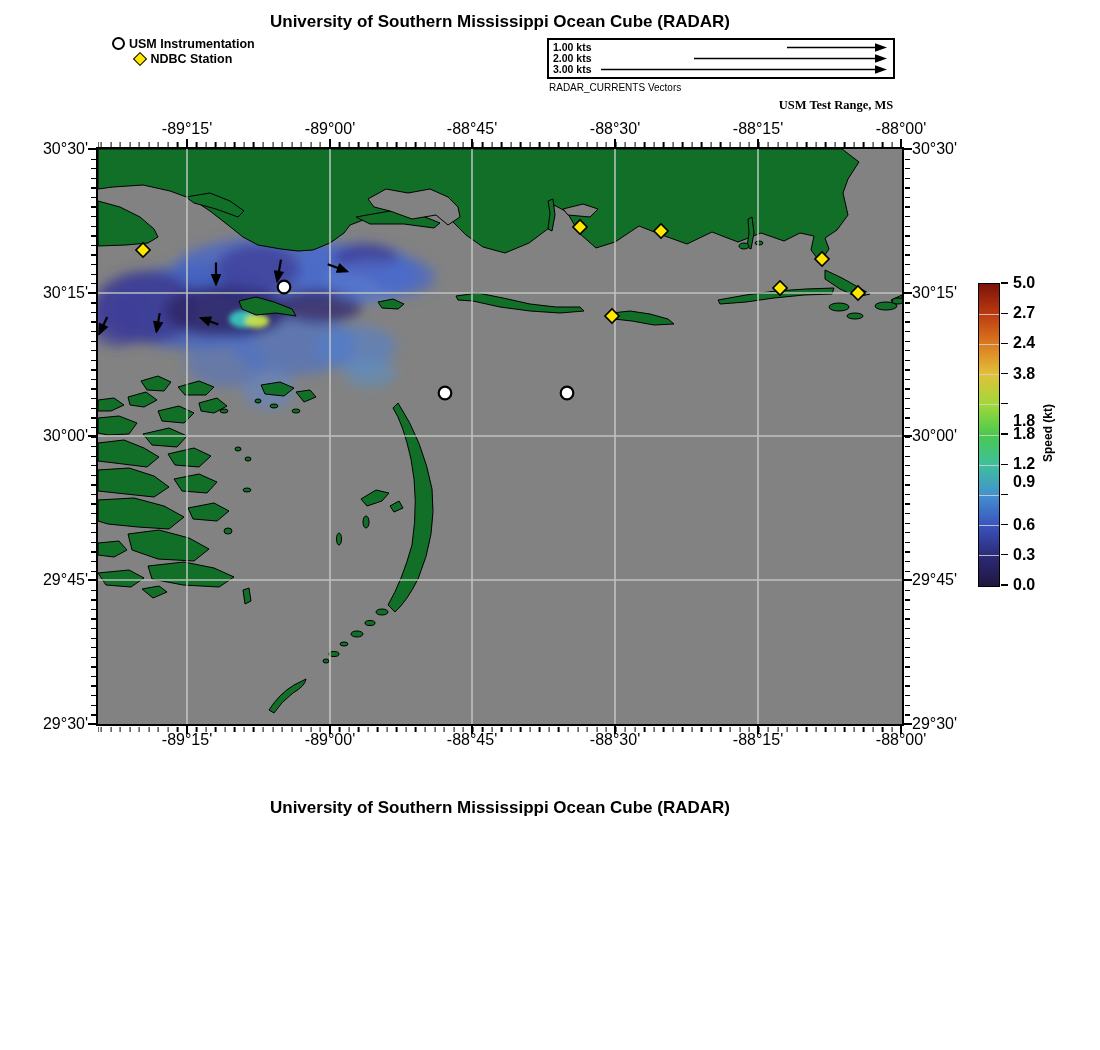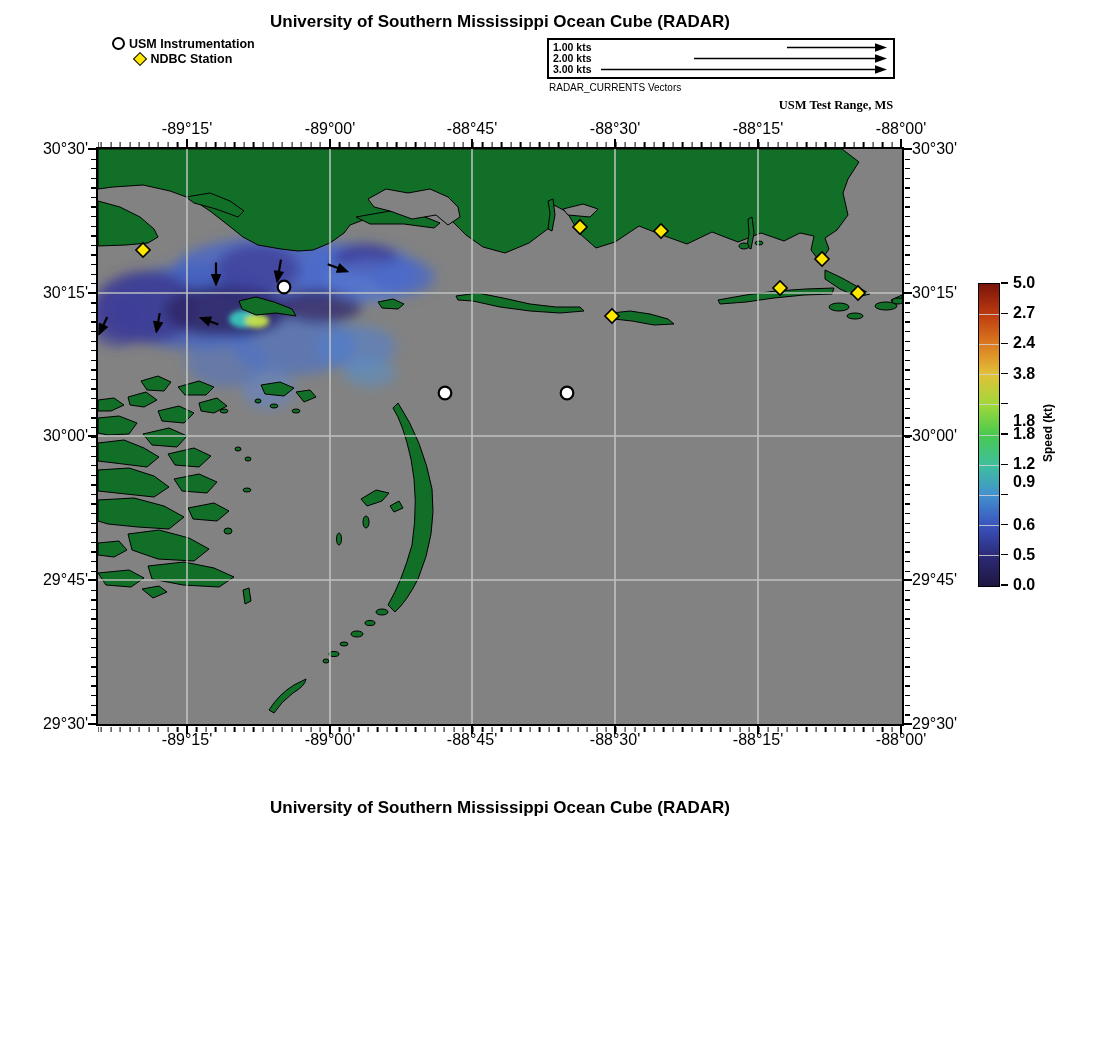--- a/index.html
+++ b/index.html
@@ -291,16 +291,16 @@
     <div class="abs axlbl" style="left: 1013px; top: 415px; width: 34px; line-height: 12px; font-weight: bold;">1.8</div>
     <div class="abs" style="left: 1001px; top: 433.3px; width: 7px; height: 1.4px; background: rgb(0, 0, 0);"></div>
     <div class="abs axlbl" style="left: 1013px; top: 428px; width: 34px; line-height: 12px; font-weight: bold;">1.8</div>
     <div class="abs" style="left: 1001px; top: 463.5px; width: 7px; height: 1.4px; background: rgb(0, 0, 0);"></div>
     <div class="abs axlbl" style="left: 1013px; top: 458.2px; width: 34px; line-height: 12px; font-weight: bold;">1.2</div>
     <div class="abs" style="left: 1001px; top: 493.7px; width: 7px; height: 1.4px; background: rgb(0, 0, 0);"></div>
     <div class="abs axlbl" style="left: 1013px; top: 476px; width: 34px; line-height: 12px; font-weight: bold;">0.9</div>
     <div class="abs" style="left: 1001px; top: 523.9px; width: 7px; height: 1.4px; background: rgb(0, 0, 0);"></div>
     <div class="abs axlbl" style="left: 1013px; top: 518.6px; width: 34px; line-height: 12px; font-weight: bold;">0.6</div>
     <div class="abs" style="left: 1001px; top: 554.1px; width: 7px; height: 1.4px; background: rgb(0, 0, 0);"></div>
-    <div class="abs axlbl" style="left: 1013px; top: 548.8px; width: 34px; line-height: 12px; font-weight: bold;">0.5</div>
+    <div class="abs axlbl" style="left: 1013px; top: 548.8px; width: 34px; line-height: 12px; font-weight: bold;">0.3</div>
     <div class="abs" style="left: 1001px; top: 584.3px; width: 7px; height: 1.4px; background: rgb(0, 0, 0);"></div>
     <div class="abs axlbl" style="left: 1013px; top: 579px; width: 34px; line-height: 12px; font-weight: bold;">0.0</div>
   </div>
 
 </body></html>

